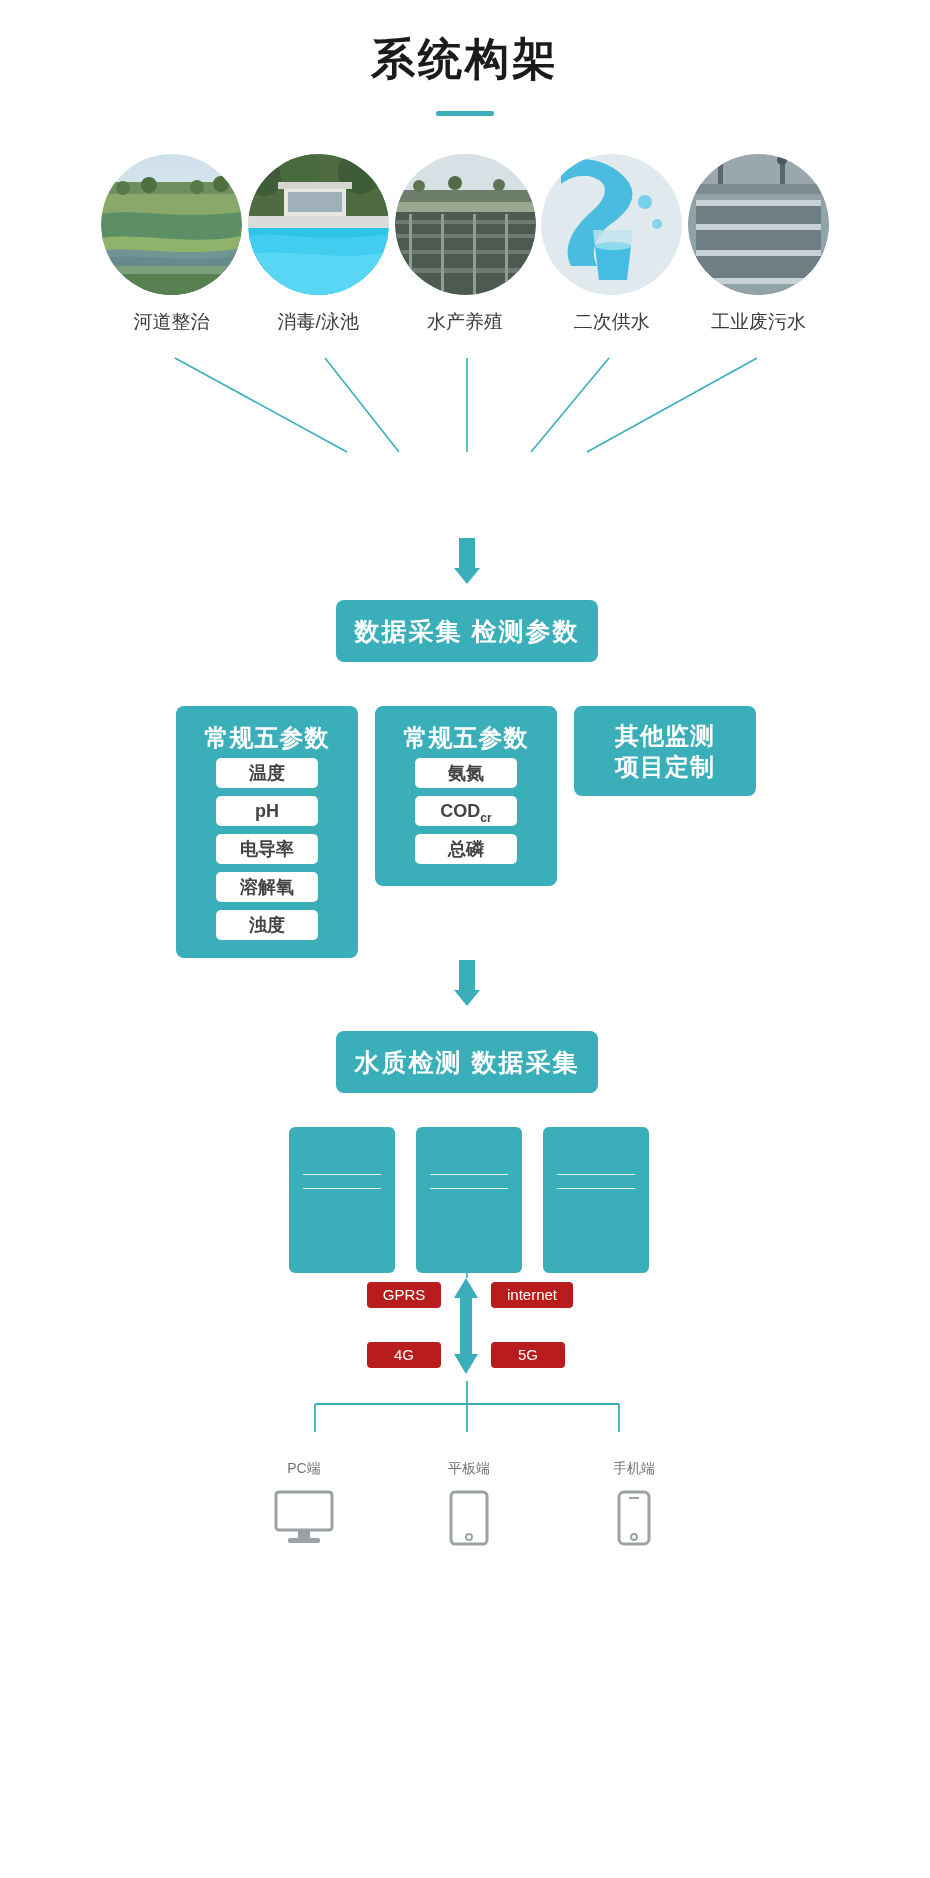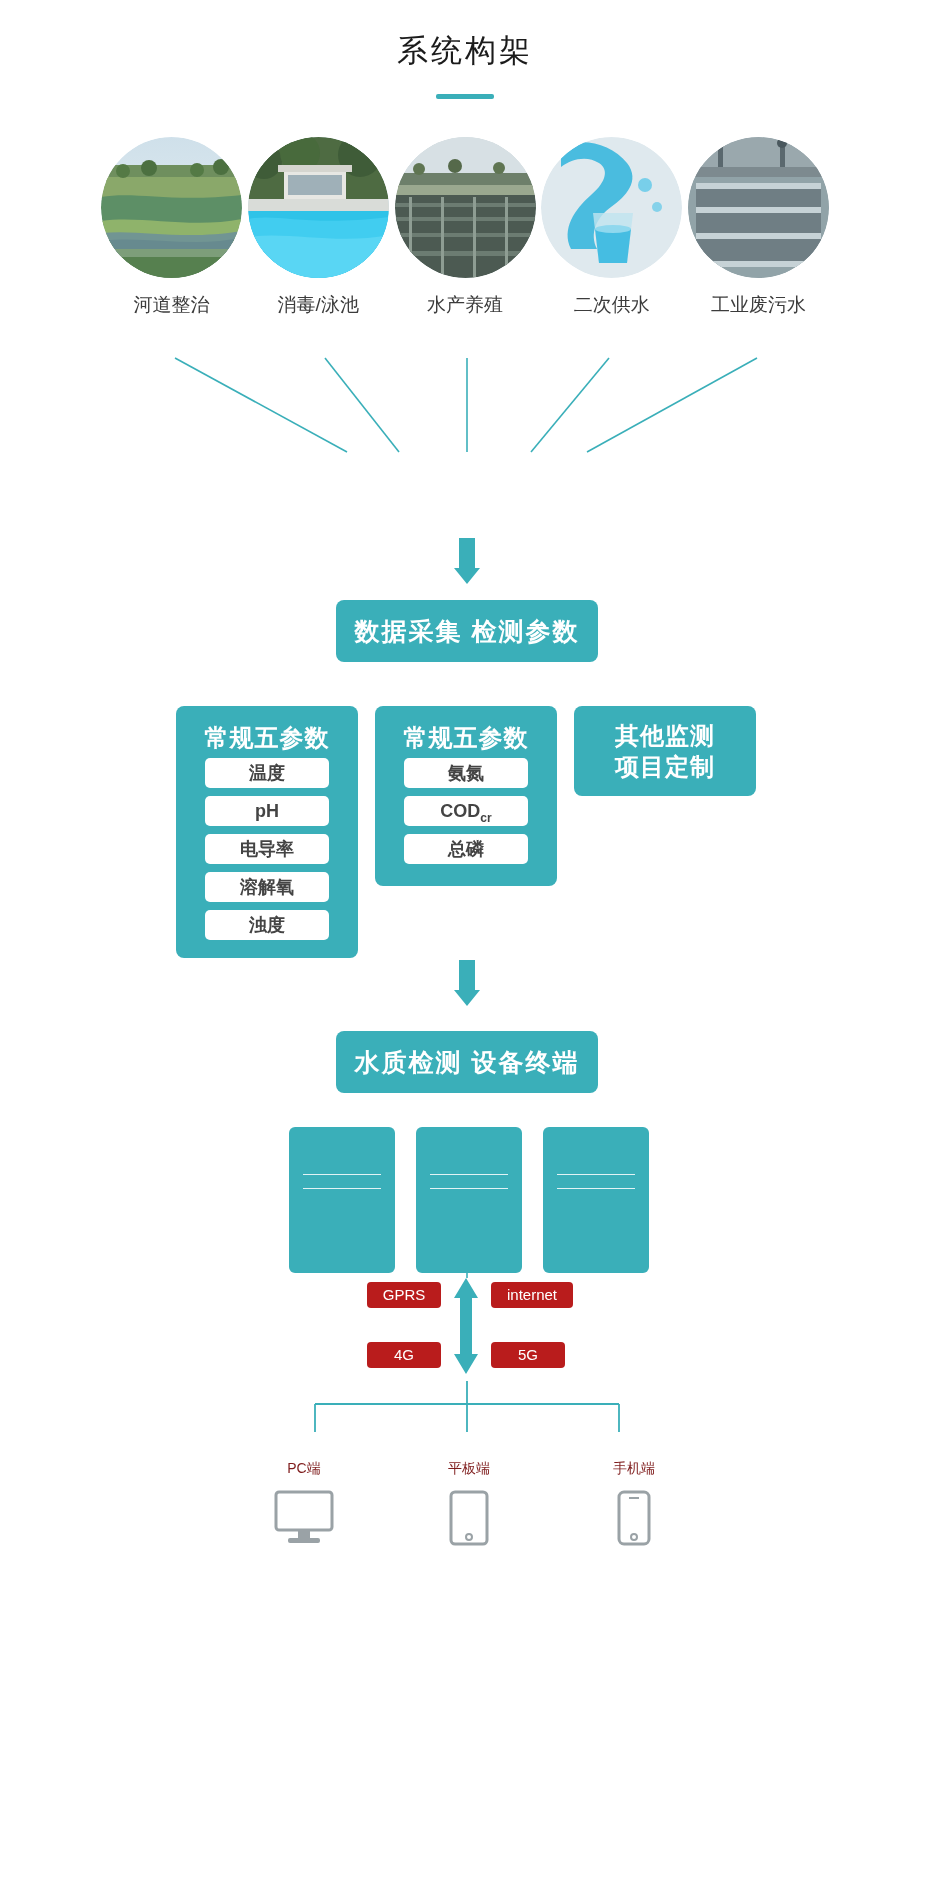--- a/index.html
+++ b/index.html
@@ -18,22 +18,22 @@
   .page {
     position: relative;
     width: 772px;
     margin: 0 auto;
     height: 1878px;
   }
 
   
   .title {
     text-align: center;
-    font-size: 31px;
-    font-weight: normal;
+    font-size: 44px;
+    font-weight: bold;
     color: #1b1b1b;
     letter-spacing: 3px;
     padding-top: 30px;
   }
   .title-rule {
     width: 58px;
     height: 5px;
     background: #3aafb9;
     margin: 22px auto 0 auto;
     border-radius: 2px;
@@ -138,21 +138,21 @@
     font-size: 24px;
     font-weight: bold;
     letter-spacing: 1px;
     padding: 16px 0 4px 0;
   }
   .chip {
     background: #ffffff;
     color: #444;
     border-radius: 5px;
     font-size: 18px;
-    width: 124px;
+    width: 102px;
     height: 30px;
     line-height: 30px;
     margin: 0 auto 8px auto;
     font-weight: bold;
   }
   .chip sub { font-size: 12px; font-weight: bold; }
 
   #panel1 { left: 97px; top: 706px; width: 182px; height: 252px; }
   #panel2 { left: 296px; top: 706px; width: 182px; height: 180px; }
   #panel3 {
@@ -230,21 +230,21 @@
     width: 480px;
     display: flex;
     justify-content: space-between;
   }
   .endpoint {
     width: 150px;
     text-align: center;
   }
   .endpoint-label {
     font-size: 14px;
-    color: #7f1d1d;
+    color: #737373;
     margin-bottom: 12px;
   }
   .endpoint svg { display: block; margin: 0 auto; }
 </style>
 </head>
 <body>
 
 <div class="page">
 
   <div class="title">系统构架</div>
@@ -455,21 +455,21 @@
       <div>其他监测</div>
       <div>项目定制</div>
     </div>
   </div>
 
   <div class="arrow" id="arrow2">
     <div class="stem"></div>
       <div class="head"></div>
   </div>
 
-  <div class="tealbox box-terminal">水质检测  设备终端</div>
+  <div class="tealbox box-terminal">水质检测  数据采集</div>
 
   <div class="cards">
     <div class="card">
       <div class="line l1"></div>
       <div class="line l2"></div>
     </div>
     <div class="card">
       <div class="line l1"></div>
       <div class="line l2"></div>
     </div>

